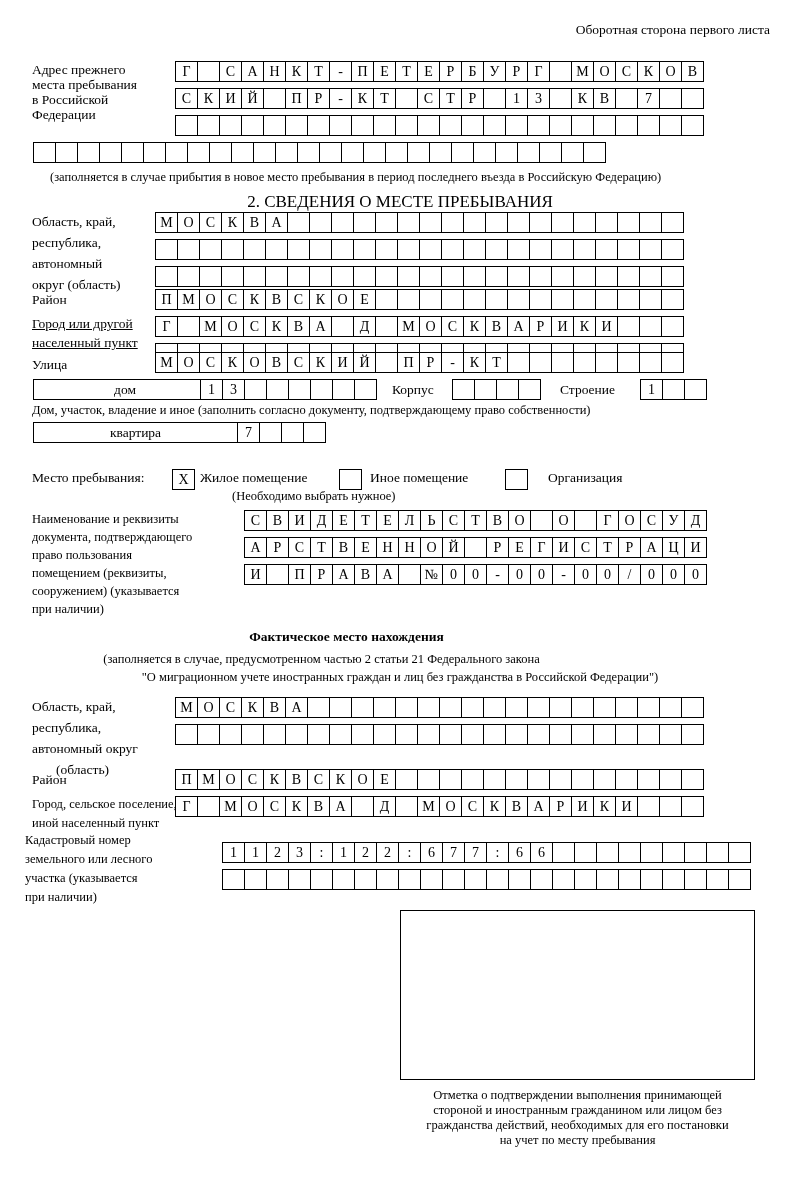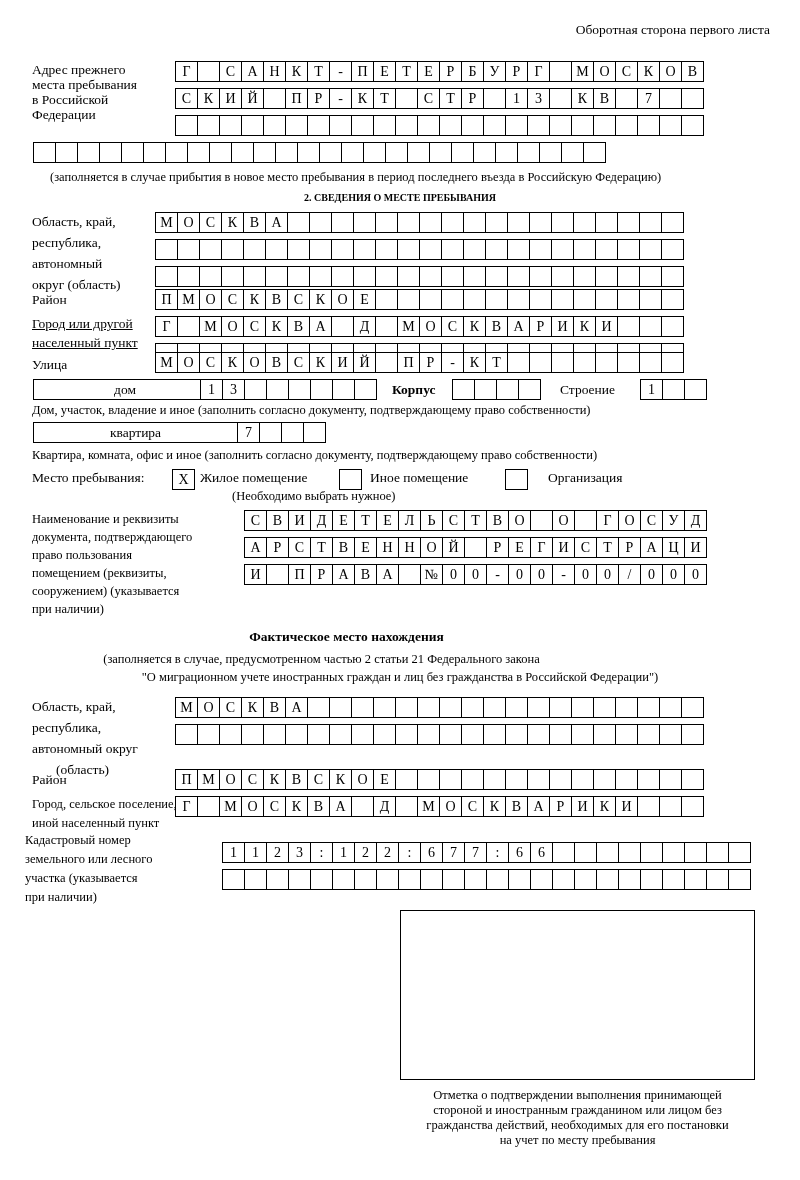--- a/index.html
+++ b/index.html
@@ -33,21 +33,21 @@
   .wideline{
     border:1px solid #000;
     height:21px;
     box-sizing:border-box;
     display:flex;
     align-items:center;
     justify-content:center;
     font-size:13.5px;
   }
   .note{font-size:12.5px;}
-  .sec-title{font-weight:bold;font-size:10px;}
+  .sec-title{font-weight:normal;font-size:17px;}
   .bigbox{position:absolute;border:1px solid #000;box-sizing:border-box;}
   .capt{position:absolute;font-size:12.5px;line-height:15px;text-align:center;}
   .inline-lbl{font-size:13.5px;}
 </style>
 </head>
 <body>
 
 <div class="page">
 
   <div class="hdr-right">Оборотная сторона первого листа</div>
@@ -397,21 +397,21 @@
         <div class="bx">1</div>
         <div class="bx">3</div>
         <div class="bx"></div>
         <div class="bx"></div>
         <div class="bx"></div>
         <div class="bx"></div>
         <div class="bx"></div>
         <div class="bx"></div>
       </div>
     </div>
-  <div class="grp inline-lbl" style="left:392px;top:382px;font-weight:bold;">Корпус</div>
+  <div class="grp inline-lbl" style="left:392px;top:382px;">Корпус</div>
   <div class="grp" style="left:452px;top:379px;">
       <div class="boxes" id="s2-korp">
         <div class="bx"></div>
         <div class="bx"></div>
         <div class="bx"></div>
         <div class="bx"></div>
       </div>
     </div>
   <div class="grp inline-lbl" style="left:560px;top:382px;">Строение</div>
   <div class="grp" style="left:640px;top:379px;">
@@ -425,21 +425,20 @@
 
   <div class="grp wideline" style="left:33px;top:422px;width:205px;">квартира</div>
   <div class="grp" style="left:237px;top:422px;">
       <div class="boxes" id="s2-flat">
         <div class="bx">7</div>
         <div class="bx"></div>
         <div class="bx"></div>
         <div class="bx"></div>
       </div>
     </div>
-  <div class="grp note" style="left:32px;top:448px;width:730px;">Квартира, комната, офис и иное (заполнить согласно документу, подтверждающему право собственности)</div>
 
   <div class="grp lbl" style="left:32px;top:470px;">Место пребывания:</div>
   <div class="grp bx" style="left:172px;top:469px;">X</div>
   <div class="grp lbl" style="left:200px;top:470px;">Жилое помещение</div>
   <div class="grp bx" style="left:339px;top:469px;"></div>
   <div class="grp lbl" style="left:370px;top:470px;">Иное помещение</div>
   <div class="grp bx" style="left:505px;top:469px;"></div>
   <div class="grp lbl" style="left:548px;top:470px;">Организация</div>
   <div class="grp note" style="left:232px;top:489px;">(Необходимо выбрать нужное)</div>
 

